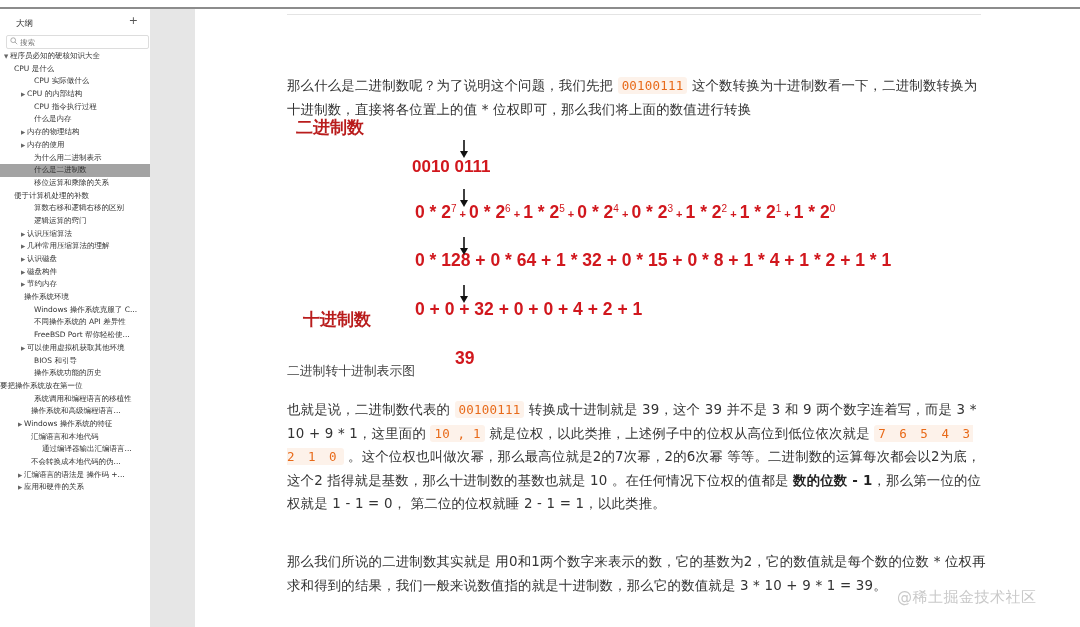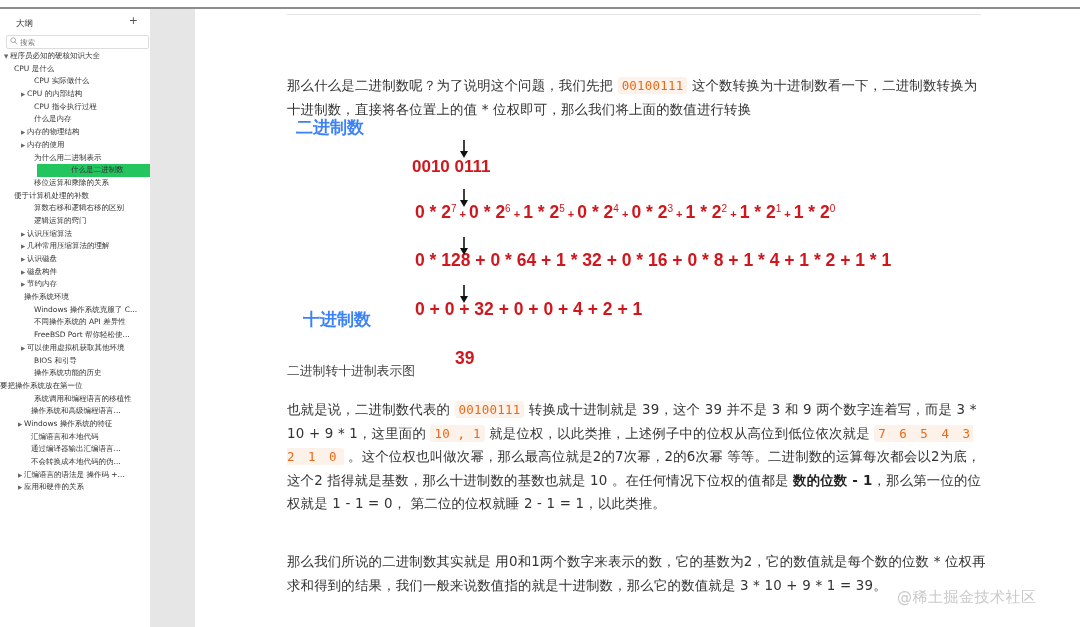--- a/index.html
+++ b/index.html
@@ -11,37 +11,37 @@
   
   .sidebar { position: absolute; left: 0; top: 9px; width: 150px; height: 618px; background: #fff; }
   .sb-header { position: relative; height: 26px; }
   .sb-title { position: absolute; left: 16px; top: 9px; font-size: 8.5px; color: #333; }
   .sb-add { position: absolute; right: 12px; top: 5px; font-size: 11px; color: #555; cursor: pointer; }
   .sb-search { position: relative; margin: 0 0 0 6px; width: 143px; height: 14px; border: 1px solid #ddd; border-radius: 2px; background: #fff; }
   .sb-search .mag { position: absolute; left: 3px; top: 1px; width: 8px; height: 8px; }
   .sb-search input { position: absolute; left: 13px; top: 0; width: 125px; height: 12px; border: 0; outline: none; font-size: 7.5px; color: #999; background: transparent; font-family: "DejaVu Sans", sans-serif; }
   .tree { list-style: none; margin-top: 1px; }
   .tree li { position: relative; height: 12.7px; line-height: 12.7px; font-size: 7.5px; color: #333; white-space: nowrap; overflow: hidden; cursor: pointer; }
-  .tree li.active { background: #22c55e; margin-left: 37px; }
+  .tree li.active { background: #a3a3a3; }
   .tree li .arrow { display: inline-block; width: 6px; font-size: 5.5px; color: #666; vertical-align: top; }
   .tree li .label { display: inline-block; max-width: 118px; overflow: hidden; text-overflow: clip; vertical-align: top; }
 
   
   .gutter { position: absolute; left: 150px; top: 9px; width: 45px; height: 618px; background: #e6e6e6; }
 
   
   .content { position: absolute; left: 195px; top: 9px; width: 885px; height: 618px; background: #fff; }
   .hr-light { position: absolute; left: 92px; top: 5px; width: 694px; height: 1px; background: #e4e4e4; }
   .para { position: absolute; left: 92px; width: 700px; font-size: 13.4px; line-height: 23.5px; color: #333; letter-spacing: 0.2px; }
   .code { font-family: "DejaVu Sans Mono", "Liberation Mono", monospace; color: #e86a19; background: #fdf2ea; padding: 1px 4px; border-radius: 3px; font-size: 12.5px; }
   .bold { font-weight: bold; color: #222; }
 
   
   .diag { position: absolute; left: 0; top: 0; width: 885px; height: 350px; }
-  .dlabel { position: absolute; font-size: 17px; font-weight: bold; color: #3b82f6; }
+  .dlabel { position: absolute; font-size: 17px; font-weight: bold; color: #b91c1c; }
   .dred { position: absolute; font-family: "Liberation Sans", sans-serif; font-size: 17.5px; font-weight: bold; color: #d1171d; white-space: nowrap; margin-top: 40px; }
   .dred sup { font-size: 10px; font-weight: normal; vertical-align: 6px; }
   .dred .sp { font-size: 11px; font-weight: bold; }
   .darrow { position: absolute; width: 10px; height: 18px; }
   .caption { position: absolute; left: 92px; top: 354px; font-size: 12.8px; color: #444; }
 
   .watermark { position: absolute; left: 897px; top: 588px; font-size: 15px; color: #c9c9c9; letter-spacing: 0.5px; text-align: center; }
 </style>
 </head>
 <body>
@@ -85,21 +85,21 @@
       <li style="padding-left: 34px;"><span class="label">不同操作系统的 API 差异性</span></li>
       <li style="padding-left: 34px;"><span class="label">FreeBSD Port 帮你轻松使...</span></li>
       <li style="padding-left: 21px;"><span class="arrow">▶</span><span class="label">可以使用虚拟机获取其他环境</span></li>
       <li style="padding-left: 34px;"><span class="label">BIOS 和引导</span></li>
       <li style="padding-left: 34px;"><span class="label">操作系统功能的历史</span></li>
       <li style=""><span class="label">要把操作系统放在第一位</span></li>
       <li style="padding-left: 34px;"><span class="label">系统调用和编程语言的移植性</span></li>
       <li style="padding-left: 31px;"><span class="label">操作系统和高级编程语言...</span></li>
       <li style="padding-left: 18px;"><span class="arrow">▶</span><span class="label">Windows 操作系统的特征</span></li>
       <li style="padding-left: 31px;"><span class="label">汇编语言和本地代码</span></li>
-      <li style="padding-left: 31px;"><span class="label">通过编译器输出汇编语言...</span></li>
+      <li style="padding-left: 42px;"><span class="label">通过编译器输出汇编语言...</span></li>
       <li style="padding-left: 31px;"><span class="label">不会转换成本地代码的伪...</span></li>
       <li style="padding-left: 18px;"><span class="arrow">▶</span><span class="label">汇编语言的语法是 操作码 +...</span></li>
       <li style="padding-left: 18px;"><span class="arrow">▶</span><span class="label">应用和硬件的关系</span></li>
     </ul>
 </aside>
 
 <div class="gutter"></div>
 
 <main class="content">
   <div class="hr-light"></div>
@@ -115,21 +115,21 @@
         <polygon points="1,11 9,11 5,18" fill="#111"></polygon>
       </svg>
 
     <span class="dred" id="step1" style="left:220px; top:153px;"><span>0 * 2<sup>7</sup></span><span class="sp"> + </span><span>0 * 2<sup>6</sup></span><span class="sp"> + </span><span>1 * 2<sup>5</sup></span><span class="sp"> + </span><span>0 * 2<sup>4</sup></span><span class="sp"> + </span><span>0 * 2<sup>3</sup></span><span class="sp"> + </span><span>1 * 2<sup>2</sup></span><span class="sp"> + </span><span>1 * 2<sup>1</sup></span><span class="sp"> + </span><span>1 * 2<sup>0</sup></span></span>
 
     <svg class="darrow" style="left:264px; top:180px;" viewBox="0 0 10 18">
         <line x1="5" y1="0" x2="5" y2="13" stroke="#111" stroke-width="1.6"></line>
         <polygon points="1,11 9,11 5,18" fill="#111"></polygon>
       </svg>
 
-    <span class="dred" style="left:220px; top:201px;">0 * 128 + 0 * 64 + 1 * 32 + 0 * 16 + 0 * 8 + 1 * 4 + 1 * 2 + 1 * 1</span>
+    <span class="dred" style="left:220px; top:201px;">0 * 128 + 0 * 64 + 1 * 32 + 0 * 15 + 0 * 8 + 1 * 4 + 1 * 2 + 1 * 1</span>
 
     <svg class="darrow" style="left:264px; top:228px;" viewBox="0 0 10 18">
         <line x1="5" y1="0" x2="5" y2="13" stroke="#111" stroke-width="1.6"></line>
         <polygon points="1,11 9,11 5,18" fill="#111"></polygon>
       </svg>
 
     <span class="dred" style="left:220px; top:250px;">0 + 0 + 32 + 0 + 0 + 4 + 2 + 1</span>
 
     <svg class="darrow" style="left:264px; top:276px;" viewBox="0 0 10 18">
         <line x1="5" y1="0" x2="5" y2="13" stroke="#111" stroke-width="1.6"></line>

